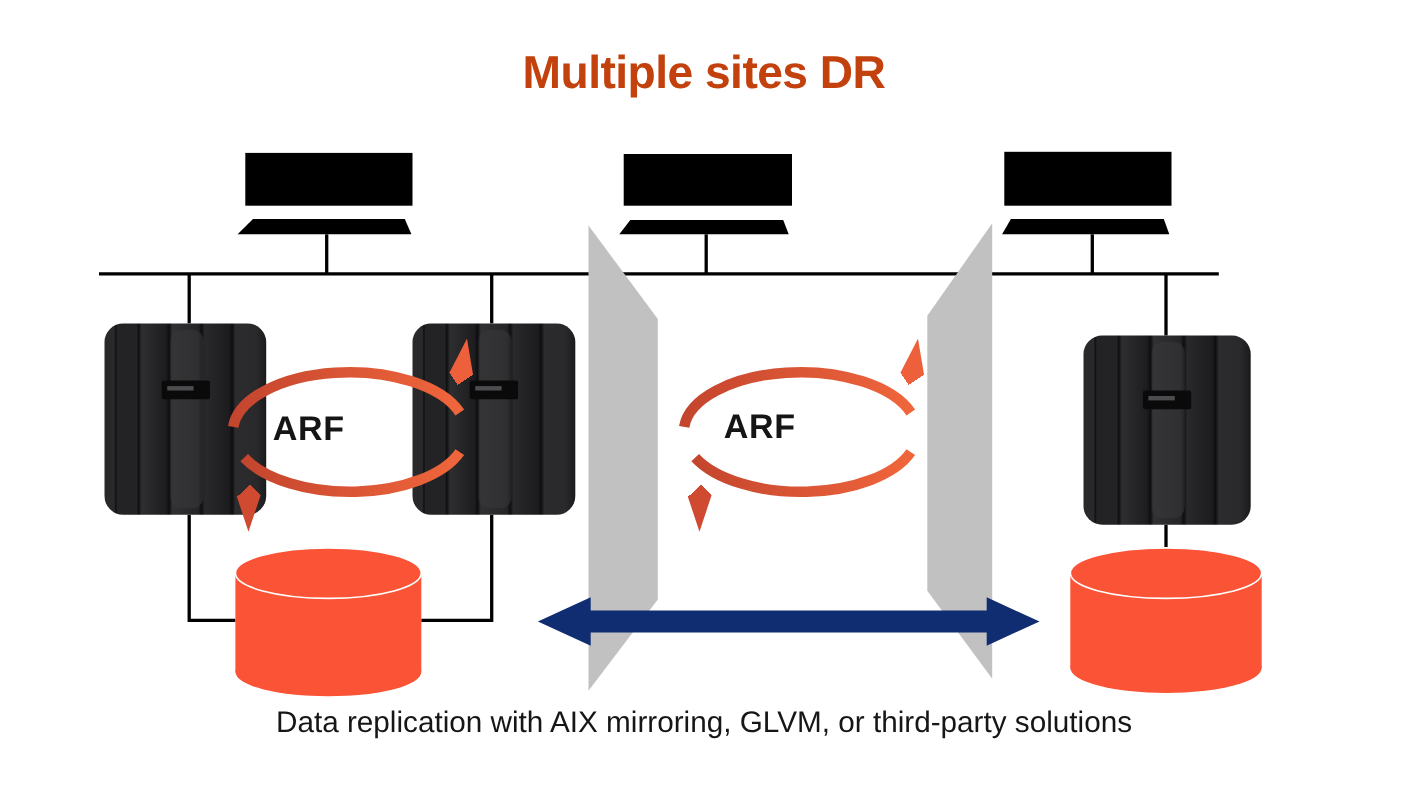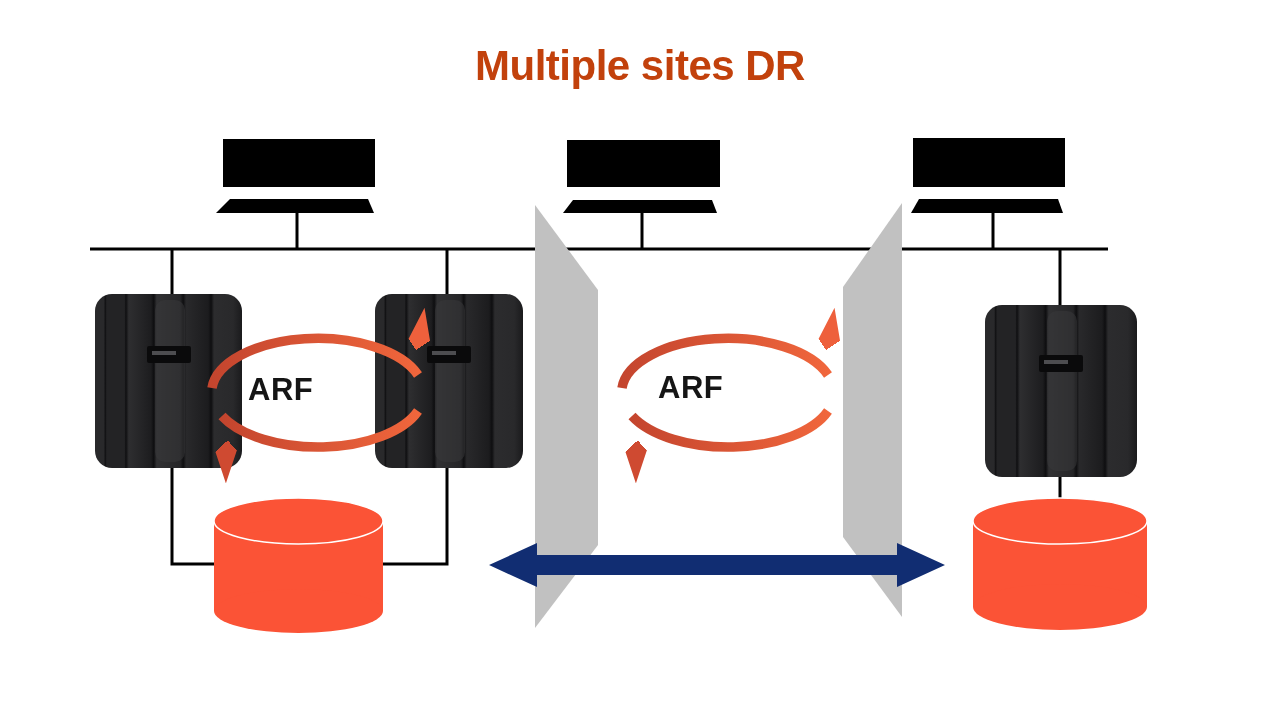--- a/index.html
+++ b/index.html
@@ -144,14 +144,15 @@
 
     <polygon points="489,565 537,543 537,555 897,555 897,543 945,565 897,587 897,575 537,575 537,587" fill="#112d72"></polygon>
 
     <use href="#cycleArrows" x="198" y="327"></use>
     <use href="#cycleArrows" x="608" y="327"></use>
   </svg>
 
   <div class="page-title">Multiple sites DR</div>
   <div class="arf-label arf-left">ARF</div>
   <div class="arf-label arf-middle">ARF</div>
+  <div class="caption">Data replication with AIX mirroring, GLVM, or third-party solutions</div>
 
 </div>
 
 </body></html>

